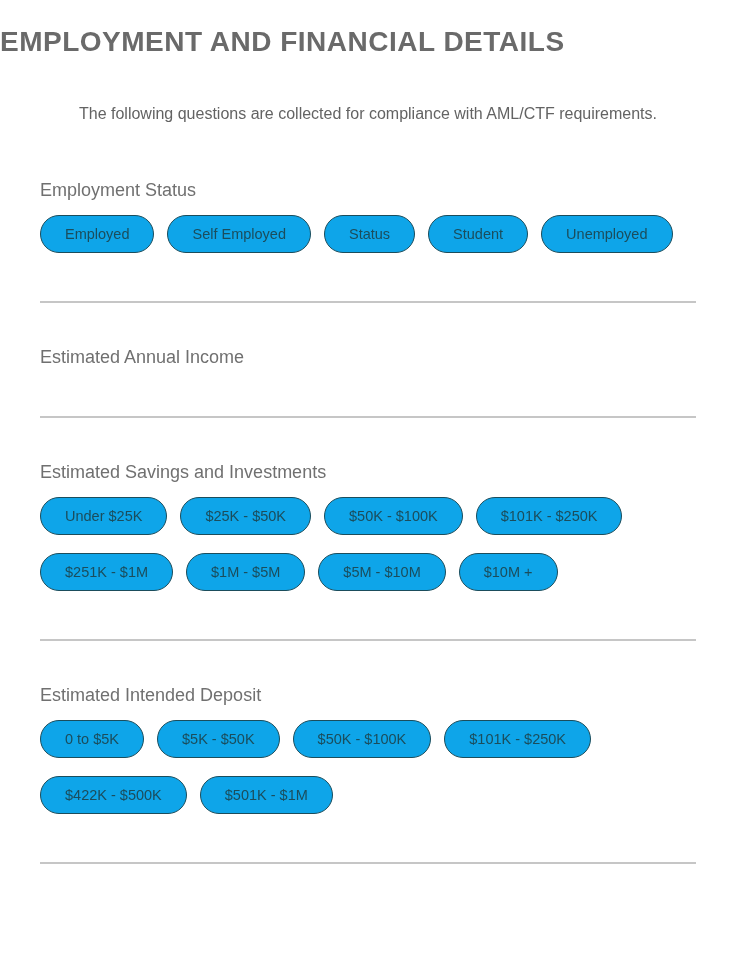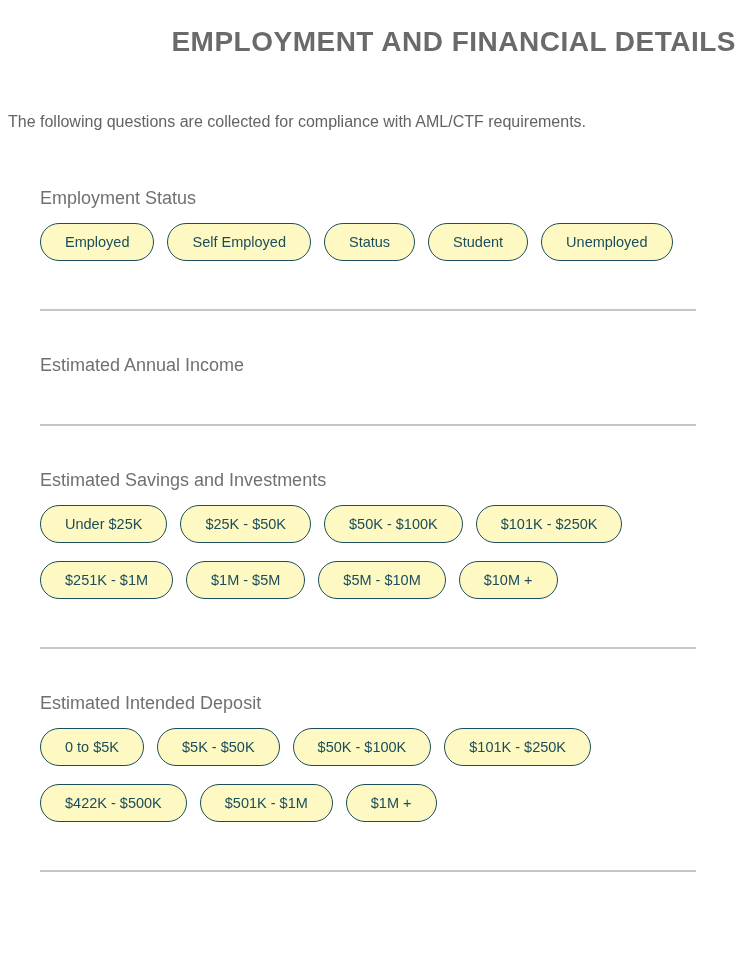--- a/index.html
+++ b/index.html
@@ -15,29 +15,30 @@
     margin: 0 auto;
     background: #ffffff;
     overflow: hidden;
   }
   .content {
     padding: 0 40px;
   }
   .page-title {
     margin: 0;
     padding-top: 26px;
-    text-align: right;
+    text-align: left;
     font-size: 28px;
     font-weight: bold;
     letter-spacing: 0.5px;
     color: #6a6a6a;
   }
   .page-subtitle {
-    margin: 8px;
+    margin: 0;
     padding-top: 47px;
+    text-align: center;
     font-size: 16px;
     color: #636363;
   }
   .first-section {
     margin-top: 57px;
   }
   .section-label {
     font-size: 18px;
     color: #707070;
     margin-bottom: 14px;
@@ -48,21 +49,21 @@
     gap: 18px 13px;
   }
   .pill {
     display: inline-flex;
     align-items: center;
     justify-content: center;
     height: 38px;
     padding: 3px 24px;
     border: 1px solid #1b4d5c;
     border-radius: 25px;
-    background: #fef9c3;
+    background: #0ea5e9;
     color: #1b4d5c;
     font-size: 14.5px;
     font-family: "Liberation Sans", sans-serif;
     cursor: pointer;
     white-space: nowrap;
   }
   .section {
     margin-bottom: 48px;
   }
   hr.divider {
@@ -117,19 +118,18 @@
     <div class="section">
       <div class="section-label">Estimated Intended Deposit</div>
       <div class="pill-row">
 
       <button class="pill">0 to $5K</button>
           <button class="pill">$5K - $50K</button>
           <button class="pill">$50K - $100K</button>
           <button class="pill">$101K - $250K</button>
           <button class="pill">$422K - $500K</button>
           <button class="pill">$501K - $1M</button>
-          <button class="pill">$1M +</button>
         </div>
     </div>
     <hr class="divider">
 
   </div>
 </div>
 
 </body></html>

